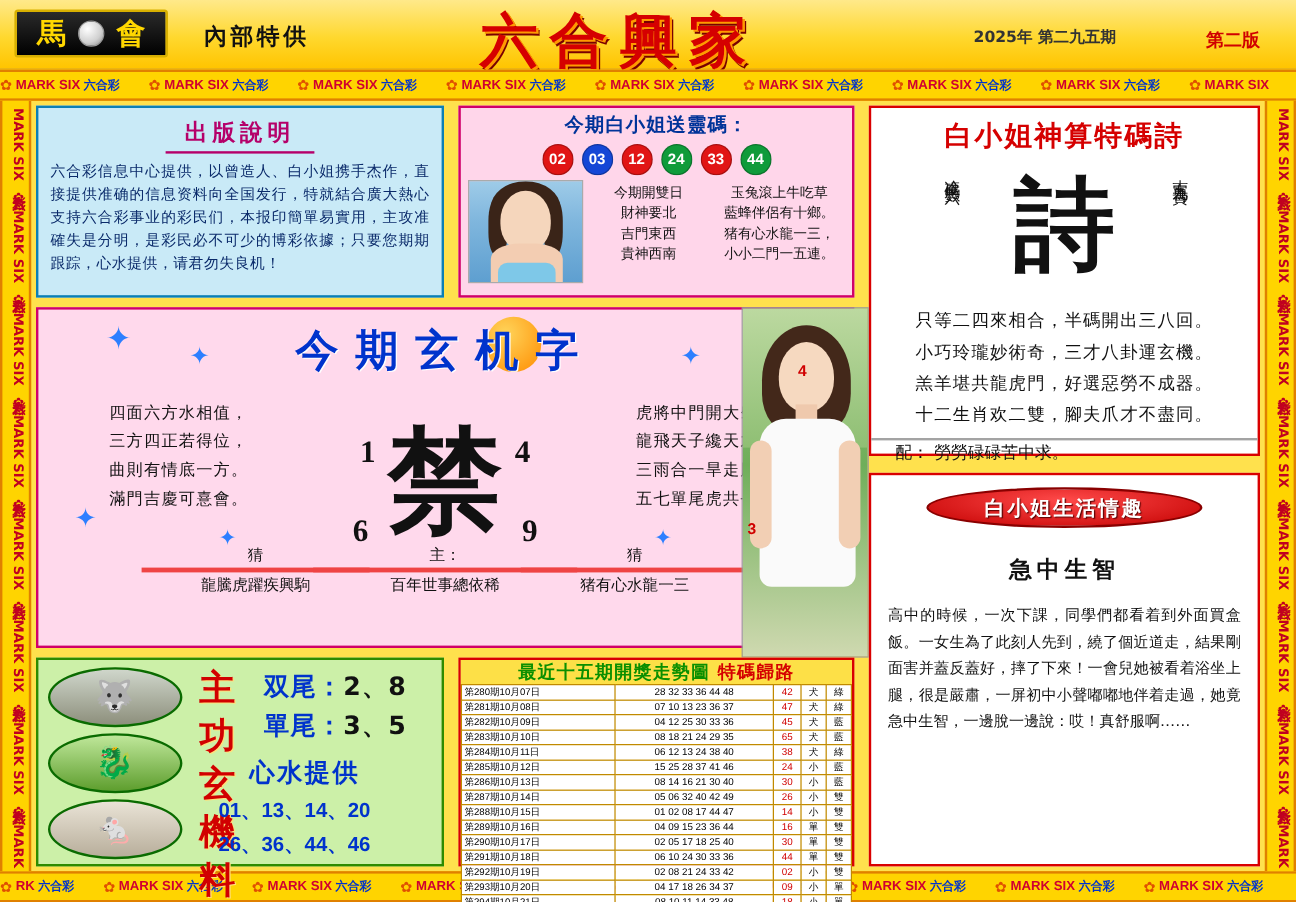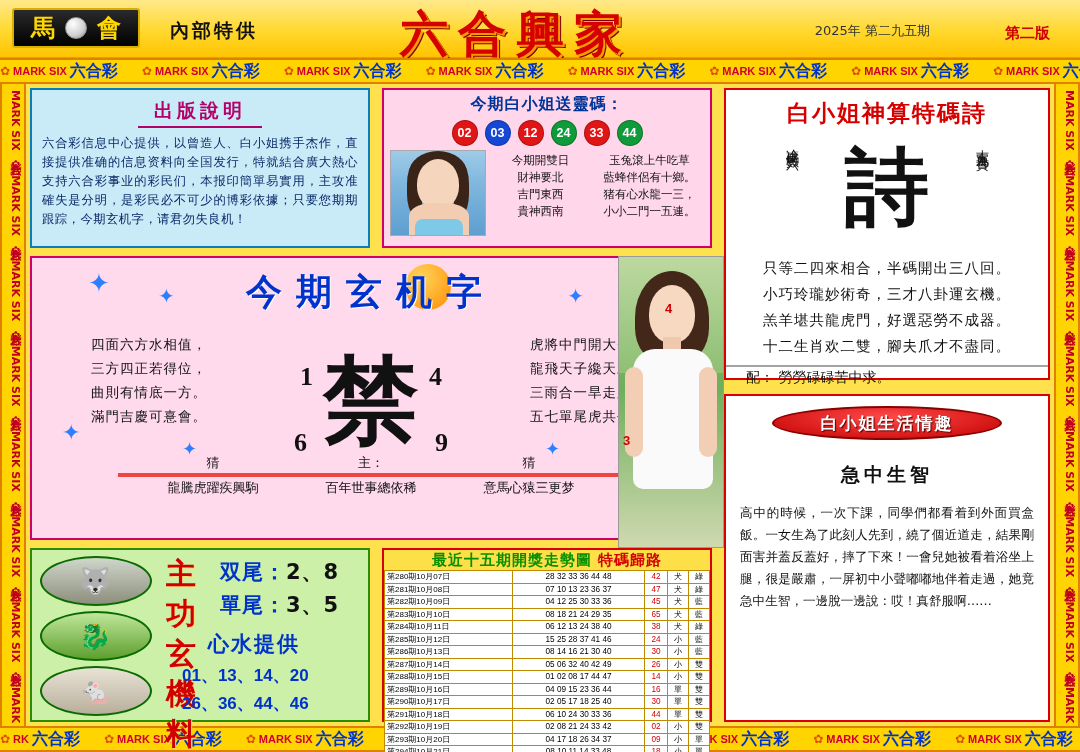--- a/index.html
+++ b/index.html
@@ -29,21 +29,21 @@
     display:flex; align-items:center;
   }
   .band-top { top:58px; }
   .band-bottom { bottom:0; }
   .band-item {
     display:inline-flex; align-items:center; gap:3px;
     margin-right:24px;
   }
   .flower { color:#e05000; font-size:12px; }
   .msix { color:#d00030; font-family:"Liberation Sans", sans-serif; font-size:11px; }
-  .cn6 { color:#0033cc; font-weight:bold; font-size:16px; }
+  .cn6 { color:#0033cc; font-weight:bold; font-size:10px; }
 
   .band-left, .band-right {
     position:absolute; top:84px; width:26px; height:642px;
     background:#ffd400;
     border-left:2px solid #e08000;
     border-right:2px solid #e08000;
     overflow:hidden;
   }
   .band-left { left:0; }
   .band-right { right:0; }
@@ -87,21 +87,21 @@
   .main-title {
     position:absolute; left:400px; top:2px;
     font-size:48px; font-weight:bold;
     color:#d50000;
     letter-spacing:10px;
     text-shadow:2px 2px 0 #ff9a00, 3px 3px 0 #7a0000;
     font-family:"DejaVu Serif", serif;
   }
   .issue {
     position:absolute; right:150px; top:22px;
-    font-size:13px; color:#333; font-weight:normal;
+    font-size:13px; color:#333; font-weight:bold;
   }
   .edition {
     position:absolute; right:30px; top:24px;
     font-size:15px; color:#d00000; font-weight:bold;
   }
 
   
   .content {
     position:absolute; left:30px; top:88px; width:1020px; height:634px;
   }
@@ -491,21 +491,21 @@
     <div class="vert-text" id="bandLeft">MARK SIX 六合彩  ✿  MARK SIX 六合彩  ✿  MARK SIX 六合彩  ✿  MARK SIX 六合彩  ✿  MARK SIX 六合彩  ✿  MARK SIX 六合彩  ✿  MARK SIX 六合彩  ✿  MARK SIX 六合彩  ✿  MARK SIX 六合彩  ✿  </div>
   </div>
   <div class="band-right">
     <div class="vert-text" id="bandRight">MARK SIX 六合彩  ✿  MARK SIX 六合彩  ✿  MARK SIX 六合彩  ✿  MARK SIX 六合彩  ✿  MARK SIX 六合彩  ✿  MARK SIX 六合彩  ✿  MARK SIX 六合彩  ✿  MARK SIX 六合彩  ✿  MARK SIX 六合彩  ✿  </div>
   </div>
 
   <div class="content">
 
     <div class="panel p-note">
       <div class="hdr"><span>出版說明</span></div>
-      <div class="body">六合彩信息中心提供，以曾造人、白小姐携手杰作，直接提供准确的信息资料向全国发行，特就結合廣大熱心支持六合彩事业的彩民们，本报印簡單易實用，主攻准確失是分明，是彩民必不可少的博彩依據；只要您期期跟踪，今期玄机字，请君勿失良机！</div>
+      <div class="body">六合彩信息中心提供，以曾造人、白小姐携手杰作，直接提供准确的信息资料向全国发行，特就結合廣大熱心支持六合彩事业的彩民们，本报印簡單易實用，主攻准確失是分明，是彩民必不可少的博彩依據；只要您期期跟踪，心水提供，请君勿失良机！</div>
     </div>
 
     <div class="panel p-code">
       <div class="title">今期白小姐送靈碼：</div>
       <div class="balls" id="ballRow">
           <div class="ball red">02</div>
           <div class="ball blue">03</div>
           <div class="ball red">12</div>
           <div class="ball green">24</div>
           <div class="ball red">33</div>
@@ -590,21 +590,21 @@
           <div class="guess l">
             <span class="lab">猜</span>
             <span class="val">龍騰虎躍疾興駒</span>
           </div>
           <div class="guess c">
             <span class="lab">主：</span>
             <span class="val">百年世事總依稀</span>
           </div>
           <div class="guess r">
             <span class="lab">猜</span>
-            <span class="val">意馬心猿三更梦</span>
+            <span class="val">猪有心水龍一三</span>
           </div>
         </div>
       </div>
     </div>
 
     <div class="photo2">
       <div class="sky"></div>
       <div class="hair"></div>
       <div class="face"></div>
       <div class="neck"></div>

